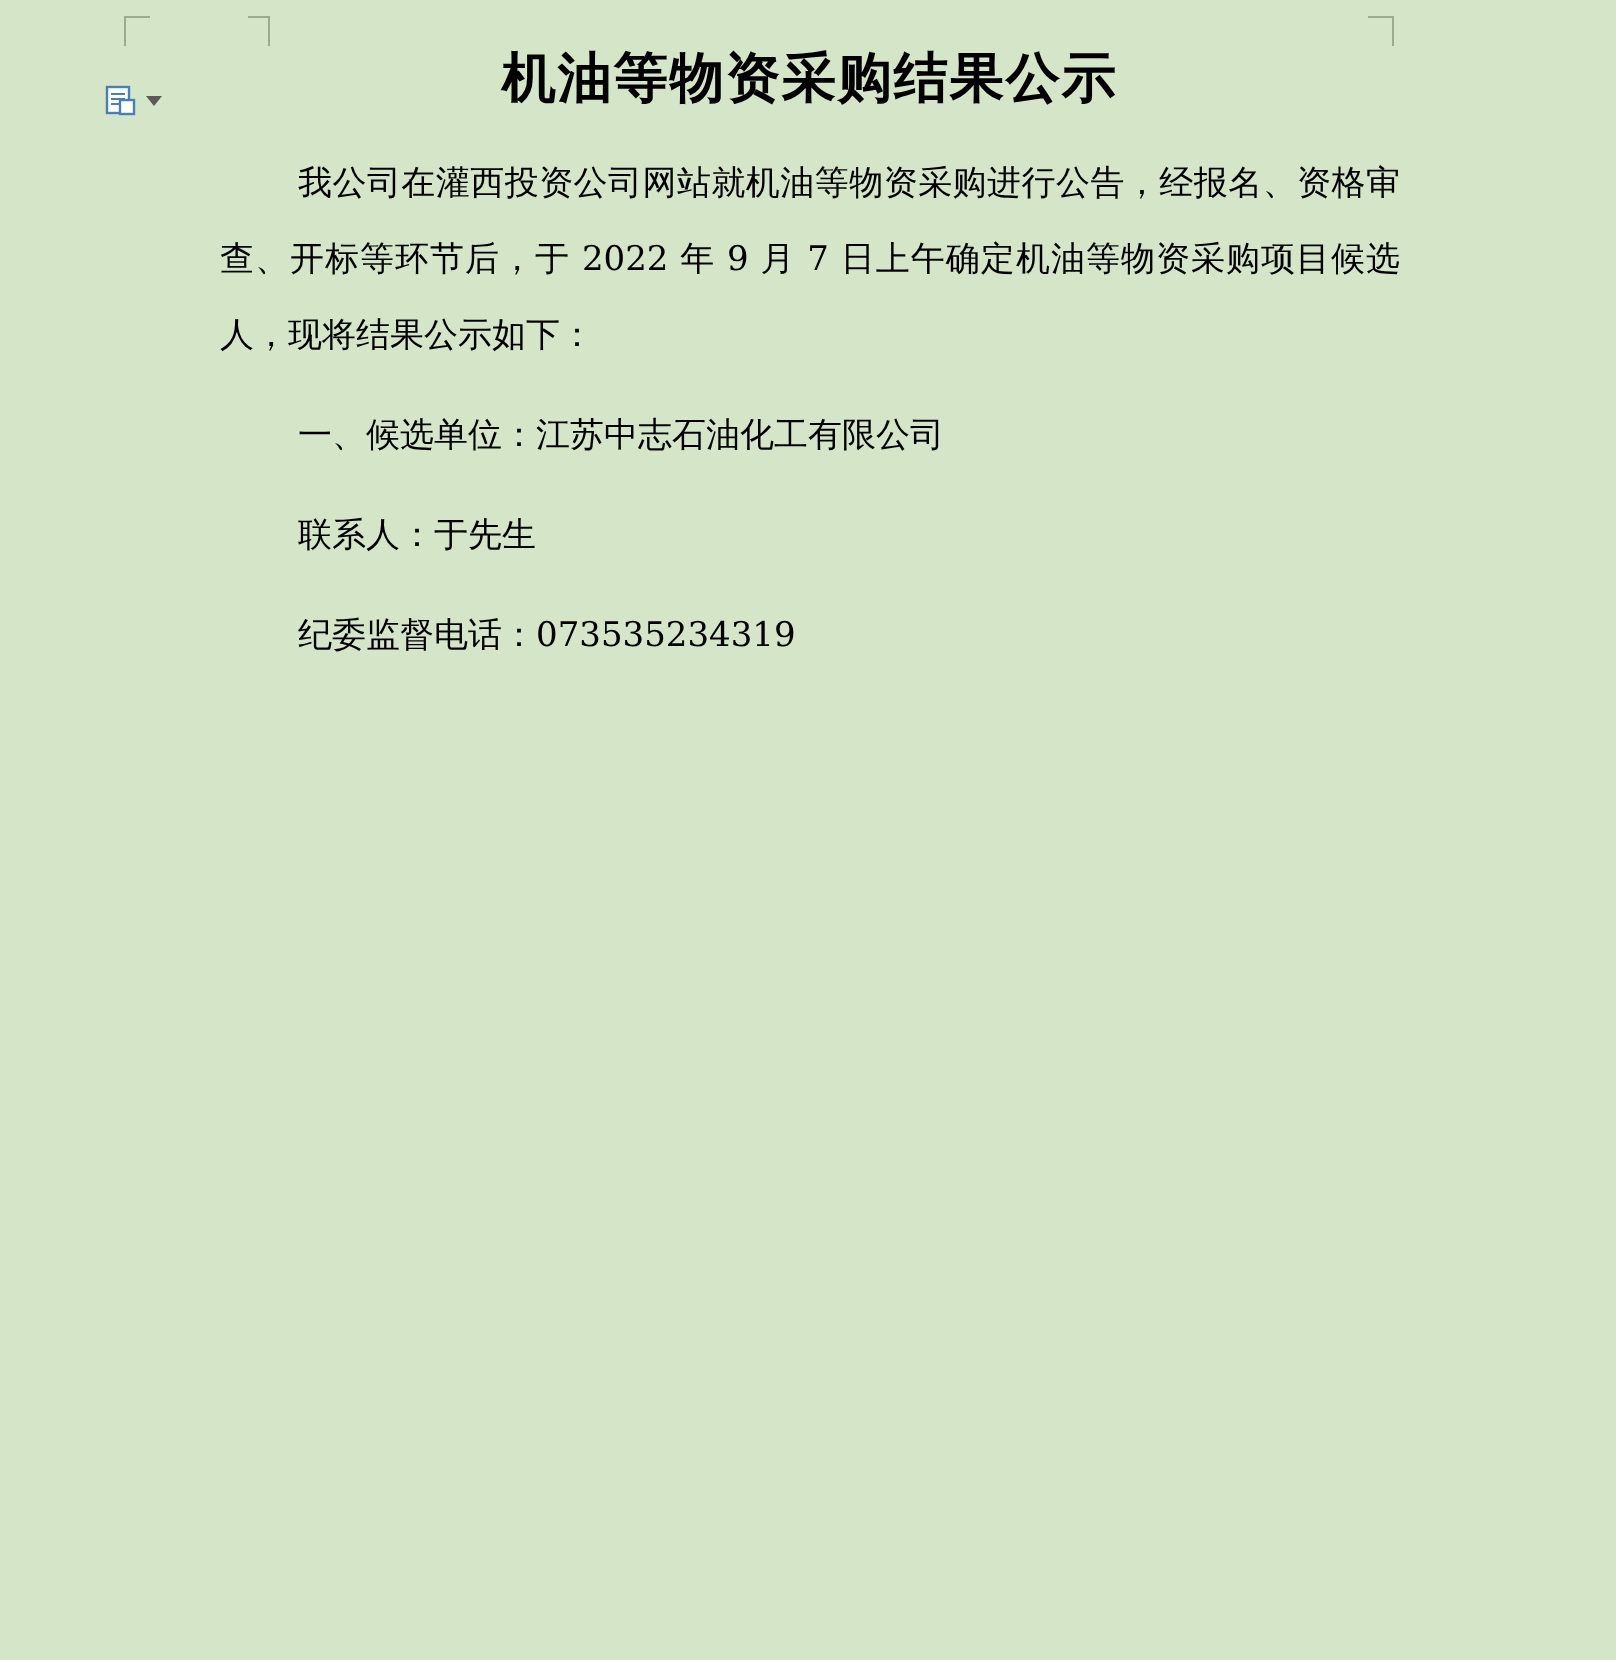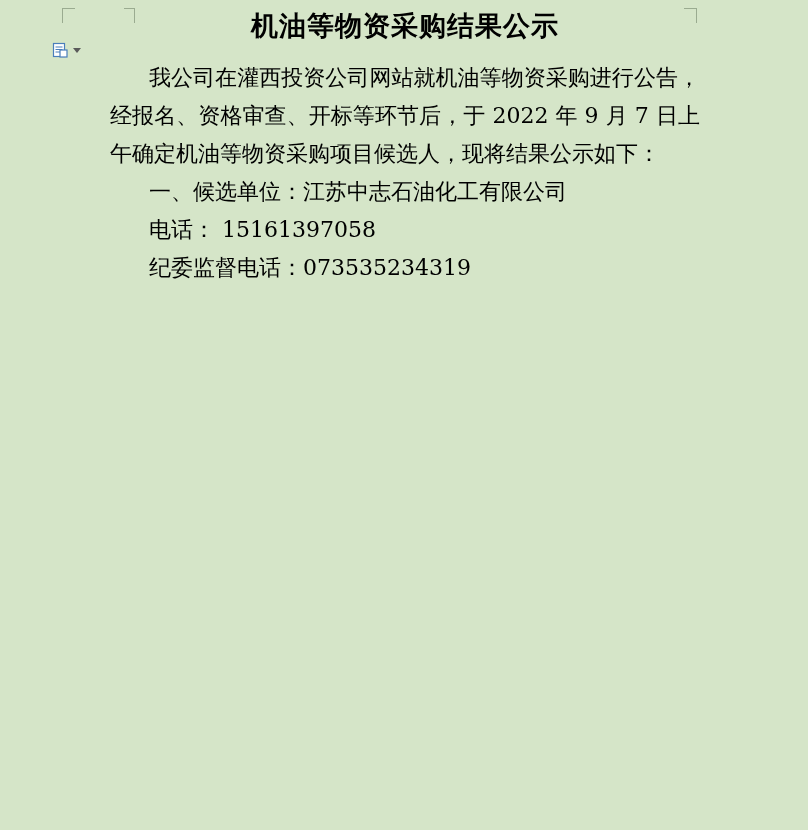--- a/index.html
+++ b/index.html
@@ -72,48 +72,48 @@
     height: 0;
     border-left: 4px solid transparent;
     border-right: 4px solid transparent;
     border-top: 5px solid #5a5a5a;
     display: block;
   }
 
   .doc-body {
     position: absolute;
     left: 110px;
-    top: 8px;
+    top: 22px;
     width: 590px;
   }
 
   .doc-title {
     text-align: center;
     font-family: "DejaVu Serif", serif;
     font-size: 27px;
     font-weight: 700;
     letter-spacing: 1px;
     color: #000;
     margin: 0 0 16px 0;
     line-height: 1.3;
   }
 
   .para {
-    font-size: 22px;
+    font-size: 17px;
     line-height: 38px;
     color: #000;
     text-align: justify;
     text-justify: inter-ideograph;
     margin: 0;
     text-indent: 39px;
     font-family: "DejaVu Serif", serif;
   }
 
   .para + .para {
-    margin-top: 0;
+    margin-top: 12px;
   }
 
   .para-tight {
     margin-top: 0;
   }
 </style>
 </head>
 <body>
 
 <div class="page">
@@ -134,17 +134,17 @@
     </span>
     <span class="obj-caret"></span>
   </div>
 
   <div class="doc-body">
 
     <h1 class="doc-title">机油等物资采购结果公示</h1>
 
     <p class="para">我公司在灌西投资公司网站就机油等物资采购进行公告，经报名、资格审查、开标等环节后，于 2022 年 9 月 7 日上午确定机油等物资采购项目候选人，现将结果公示如下：</p>
     <p class="para para-tight">一、候选单位：江苏中志石油化工有限公司</p>
-    <p class="para para-tight">电话：    15161397058</p>
+    <p class="para para-tight">联系人：于先生</p>
     <p class="para para-tight">纪委监督电话：073535234319</p>
 
   </div>
 </div>
 
 </body></html>

